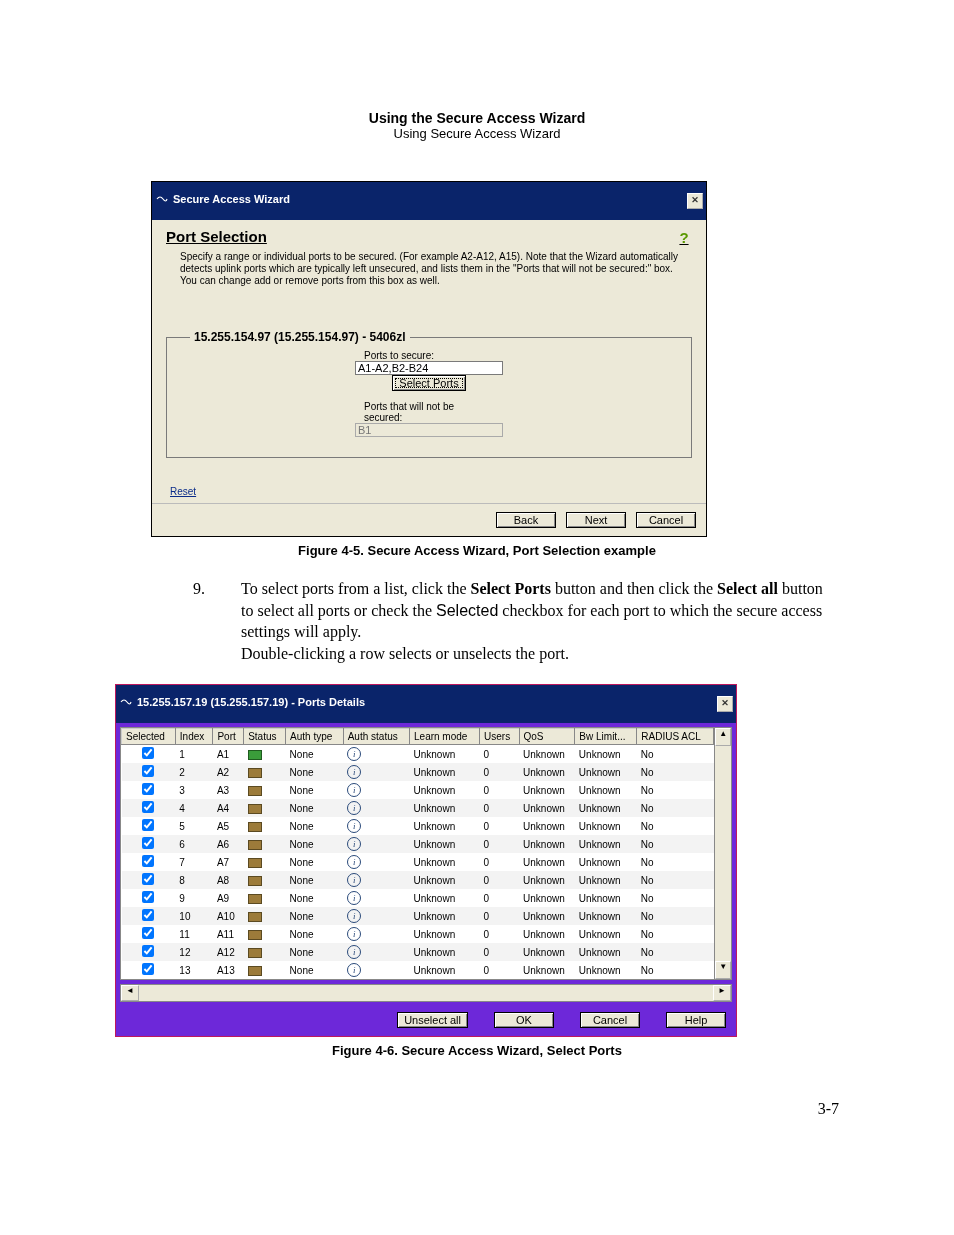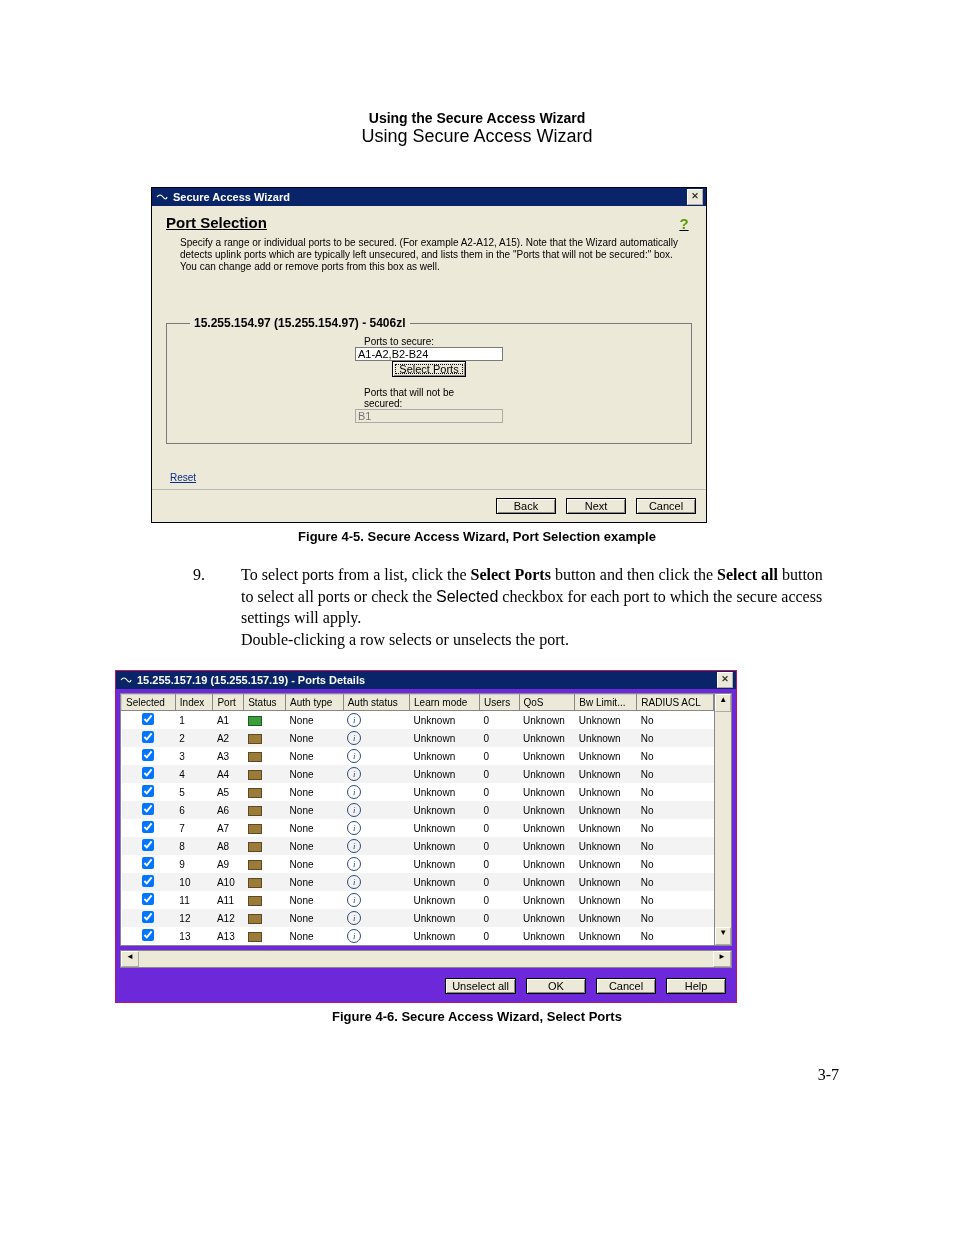--- a/index.html
+++ b/index.html
@@ -18,21 +18,21 @@
     text-align: center;
     margin-bottom: 40px;
   }
   .page-header .line1 {
     font-family: Arial, sans-serif;
     font-weight: bold;
     font-size: 14px;
   }
   .page-header .line2 {
     font-family: Arial, sans-serif;
-    font-size: 18px;
+    font-size: 13px;
   }
   .figure-caption {
     text-align: center;
     font-family: Arial, sans-serif;
     font-weight: bold;
     font-size: 13px;
     margin-top: 6px;
     margin-bottom: 20px;
   }
   .page-num {
@@ -47,22 +47,22 @@
     background: #ece9d8;
     font-family: Tahoma, Arial, sans-serif;
     font-size: 11px;
     width: 554px;
     margin-left: 36px;
   }
   .titlebar {
     background: #0a246a;
     color: #fff;
     display: flex;
-    align-items: center;
-    padding: 1px 3px;
+    align-items: flex-start;
+    padding: 11px 3px;
     font-size: 11px;
   }
   .titlebar .logo {
     width: 14px; height: 12px;
     background: #0a246a;
     border: 0;
     display: inline-flex;
     align-items: center; justify-content: center;
     margin-right: 4px;
   }
@@ -246,21 +246,21 @@
     width: 16px;
     border: 1px outset #fff;
     font-size: 8px;
     text-align: center;
   }
   .hscroll .track { flex: 1; }
   .dlg2-buttons {
     padding: 6px 10px 8px 2px;
     display: flex;
     justify-content: flex-end;
-    gap: 10px;
+    gap: 26px;
   }
   .port-icon {
     display: inline-block;
     width: 12px; height: 8px;
     background: #9c7b3a;
     border: 1px solid #5b4a21;
     position: relative;
     vertical-align: middle;
   }
   .port-icon.green { background:#3a9c3a; border-color:#1f5b1f; }

